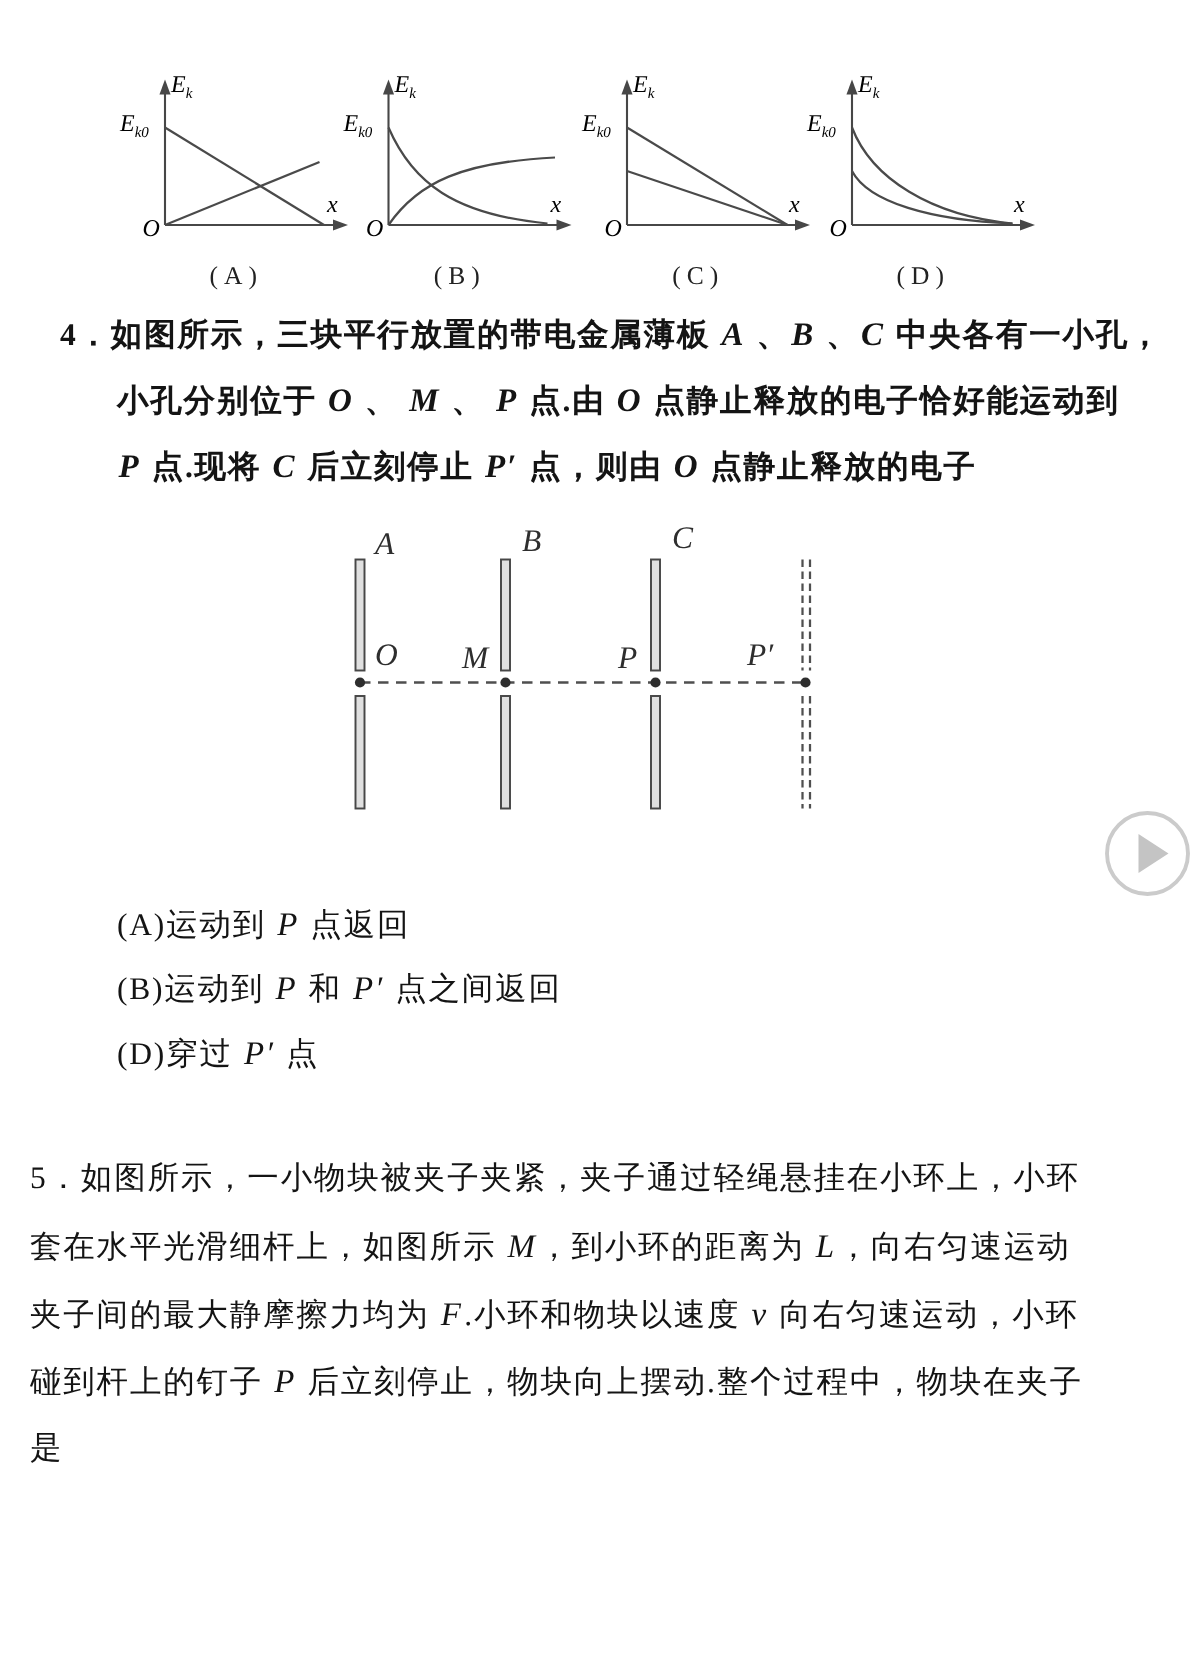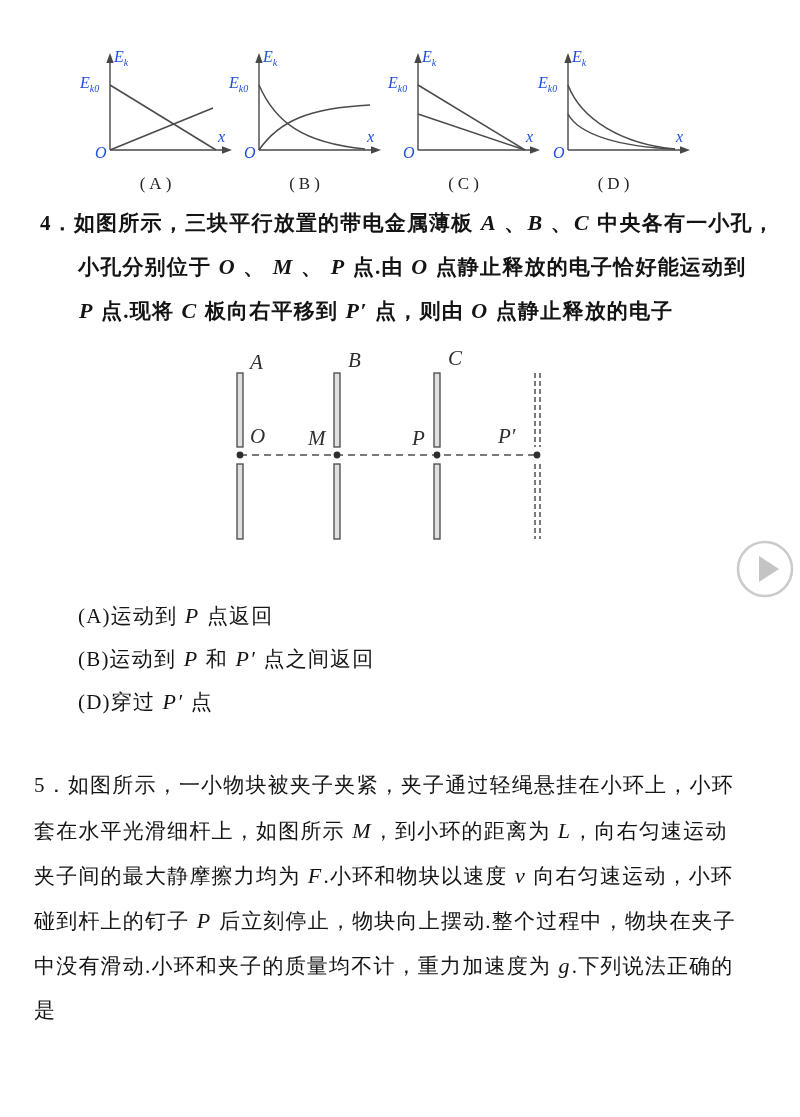--- a/index.html
+++ b/index.html
@@ -19,21 +19,21 @@
     top: 48px;
     width: 155px;
     height: 150px;
   }
   .graph svg { position: absolute; left: 0; top: 0; }
   .glabel {
     position: absolute;
     font-family: "Liberation Serif", serif;
     font-style: italic;
     font-size: 16px;
-    color: #1d4ed8;
+    color: #000000;
     white-space: nowrap;
   }
   .glabel sub { font-size: 10px; font-style: italic; }
   .gcaption {
     position: absolute;
     top: 126px;
     left: 0;
     width: 155px;
     text-align: center;
     font-size: 17px;
@@ -47,21 +47,21 @@
     white-space: nowrap;
     font-size: 21px;
     letter-spacing: 1.2px;
     line-height: 44px;
     color: #141414;
   }
   .txtblock .txtline { position: relative; }
   .q4block { position: absolute; left: 40px; top: 201px; width: 740px; }
   .q4block .txtline { height: 44px; font-weight: bold; }
   .q4block .txtline.indent { padding-left: 38px; }
-  .q5block { position: absolute; left: 34px; top: 763px; width: 750px; }
+  .q5block { position: absolute; left: 20px; top: 763px; width: 750px; }
   .q5block .txtline { height: 45px; line-height: 45px; }
   .optblock { position: absolute; left: 78px; top: 594px; }
   .optblock .txtline { height: 43px; line-height: 43px; }
   i.var {
     font-family: "Liberation Serif", serif;
     font-style: italic;
     font-size: 22px;
     padding: 0 1px;
   }
   
@@ -157,21 +157,21 @@
     <span class="glabel" style="left:34px;top:0"><span>E</span><sub>k</sub></span>
     <span class="glabel" style="left:0;top:26px"><span>E</span><sub>k0</sub></span>
     <span class="glabel" style="left:15px;top:96px">O</span>
     <span class="glabel" style="left:138px;top:80px">x</span>
     <div class="gcaption">(D)</div>
   </div>
 
   <div class="q4block txtblock">
     <div class="txtline"><span>4．如图所示，三块平行放置的带电金属薄板 </span><i class="var">A</i><span> 、</span><i class="var">B</i><span> 、</span><i class="var">C</i><span> 中央各有一小孔，</span></div>
     <div class="txtline indent"><span>小孔分别位于 </span><i class="var">O</i><span> 、 </span><i class="var">M</i><span> 、 </span><i class="var">P</i><span> 点.由 </span><i class="var">O</i><span> 点静止释放的电子恰好能运动到</span></div>
-    <div class="txtline indent"><i class="var">P</i><span> 点.现将 </span><i class="var">C</i><span> 板向右平移到 </span><i class="var">P′</i><span> 点，则由 </span><i class="var">O</i><span> 点静止释放的电子</span></div>
+    <div class="txtline indent"><i class="var">P</i><span> 点.现将 </span><i class="var">C</i><span> 后立刻停止 </span><i class="var">P′</i><span> 点，则由 </span><i class="var">O</i><span> 点静止释放的电子</span></div>
   </div>
 
   <div class="plates">
     <svg width="350" height="200" viewBox="0 0 350 200">
 
       <line x1="18" y1="103" x2="317" y2="103" stroke="#4f4f4f" stroke-width="1.6" stroke-dasharray="7,5"></line>
 
       <rect x="15" y="21" width="6" height="74" fill="#e0e0e0" stroke="#474747" stroke-width="1.3"></rect>
       <rect x="15" y="112" width="6" height="75" fill="#e0e0e0" stroke="#474747" stroke-width="1.3"></rect>
 
@@ -204,21 +204,20 @@
     <div class="txtline"><span>(A)运动到 </span><i class="var">P</i><span> 点返回</span></div>
     <div class="txtline"><span>(B)运动到 </span><i class="var">P</i><span> 和 </span><i class="var">P′</i><span> 点之间返回</span></div>
     <div class="txtline"><span>(D)穿过 </span><i class="var">P′</i><span> 点</span></div>
   </div>
 
   <div class="q5block txtblock">
     <div class="txtline"><span>5．如图所示，一小物块被夹子夹紧，夹子通过轻绳悬挂在小环上，小环</span></div>
     <div class="txtline"><span>套在水平光滑细杆上，如图所示 </span><i class="var">M</i><span>，到小环的距离为 </span><i class="var">L</i><span>，向右匀速运动</span></div>
     <div class="txtline"><span>夹子间的最大静摩擦力均为 </span><i class="var">F</i><span>.小环和物块以速度 </span><i class="var">v</i><span> 向右匀速运动，小环</span></div>
     <div class="txtline"><span>碰到杆上的钉子 </span><i class="var">P</i><span> 后立刻停止，物块向上摆动.整个过程中，物块在夹子</span></div>
-    <div class="txtline"><span>中没有滑动.小环和夹子的质量均不计，重力加速度为 </span><i class="var">g</i><span>.下列说法正确的</span></div>
     <div class="txtline"><span>是</span></div>
   </div>
 
   <button class="nextbtn">
     <svg width="60" height="60" viewBox="0 0 60 60">
       <circle cx="30" cy="30" r="27" fill="none" stroke="#cbcbcb" stroke-width="2.6"></circle>
       <polygon points="24,17 44,30 24,43" fill="#c4c4c4"></polygon>
     </svg>
   </button>
 

